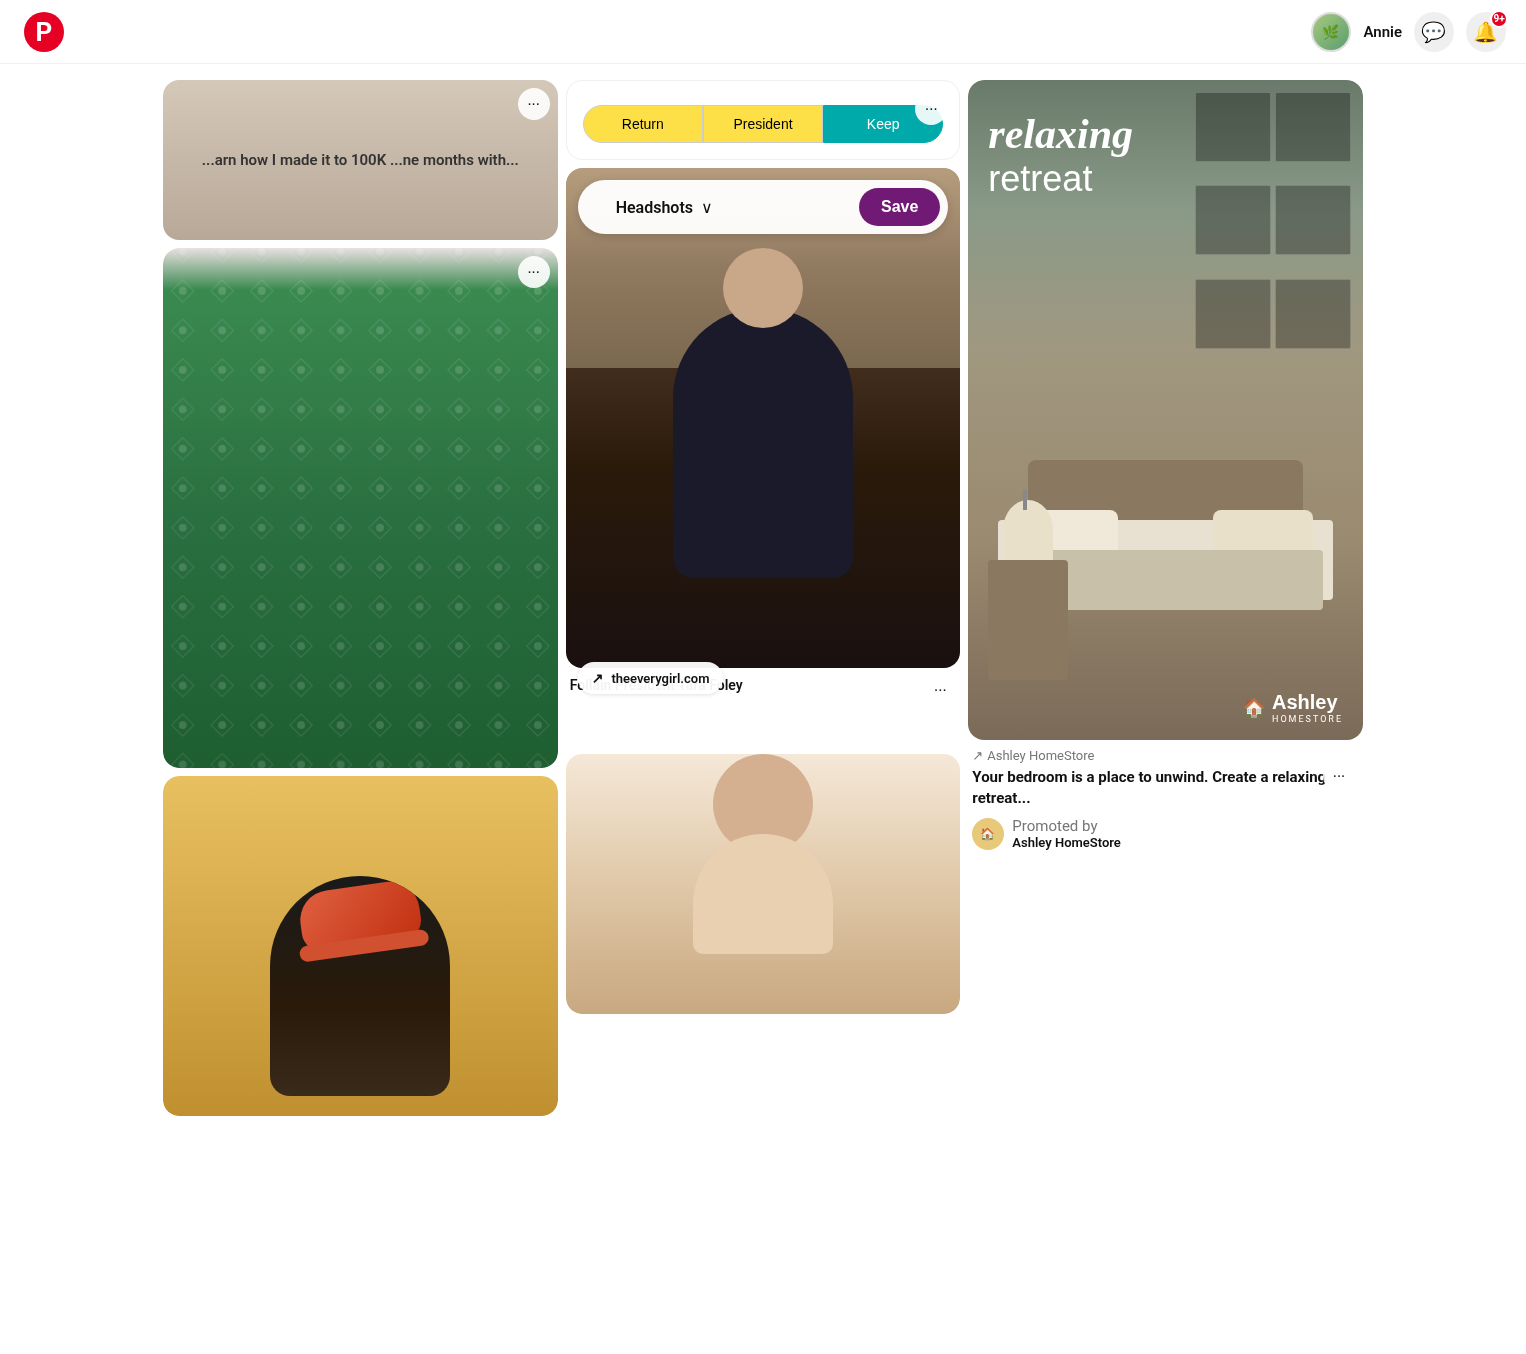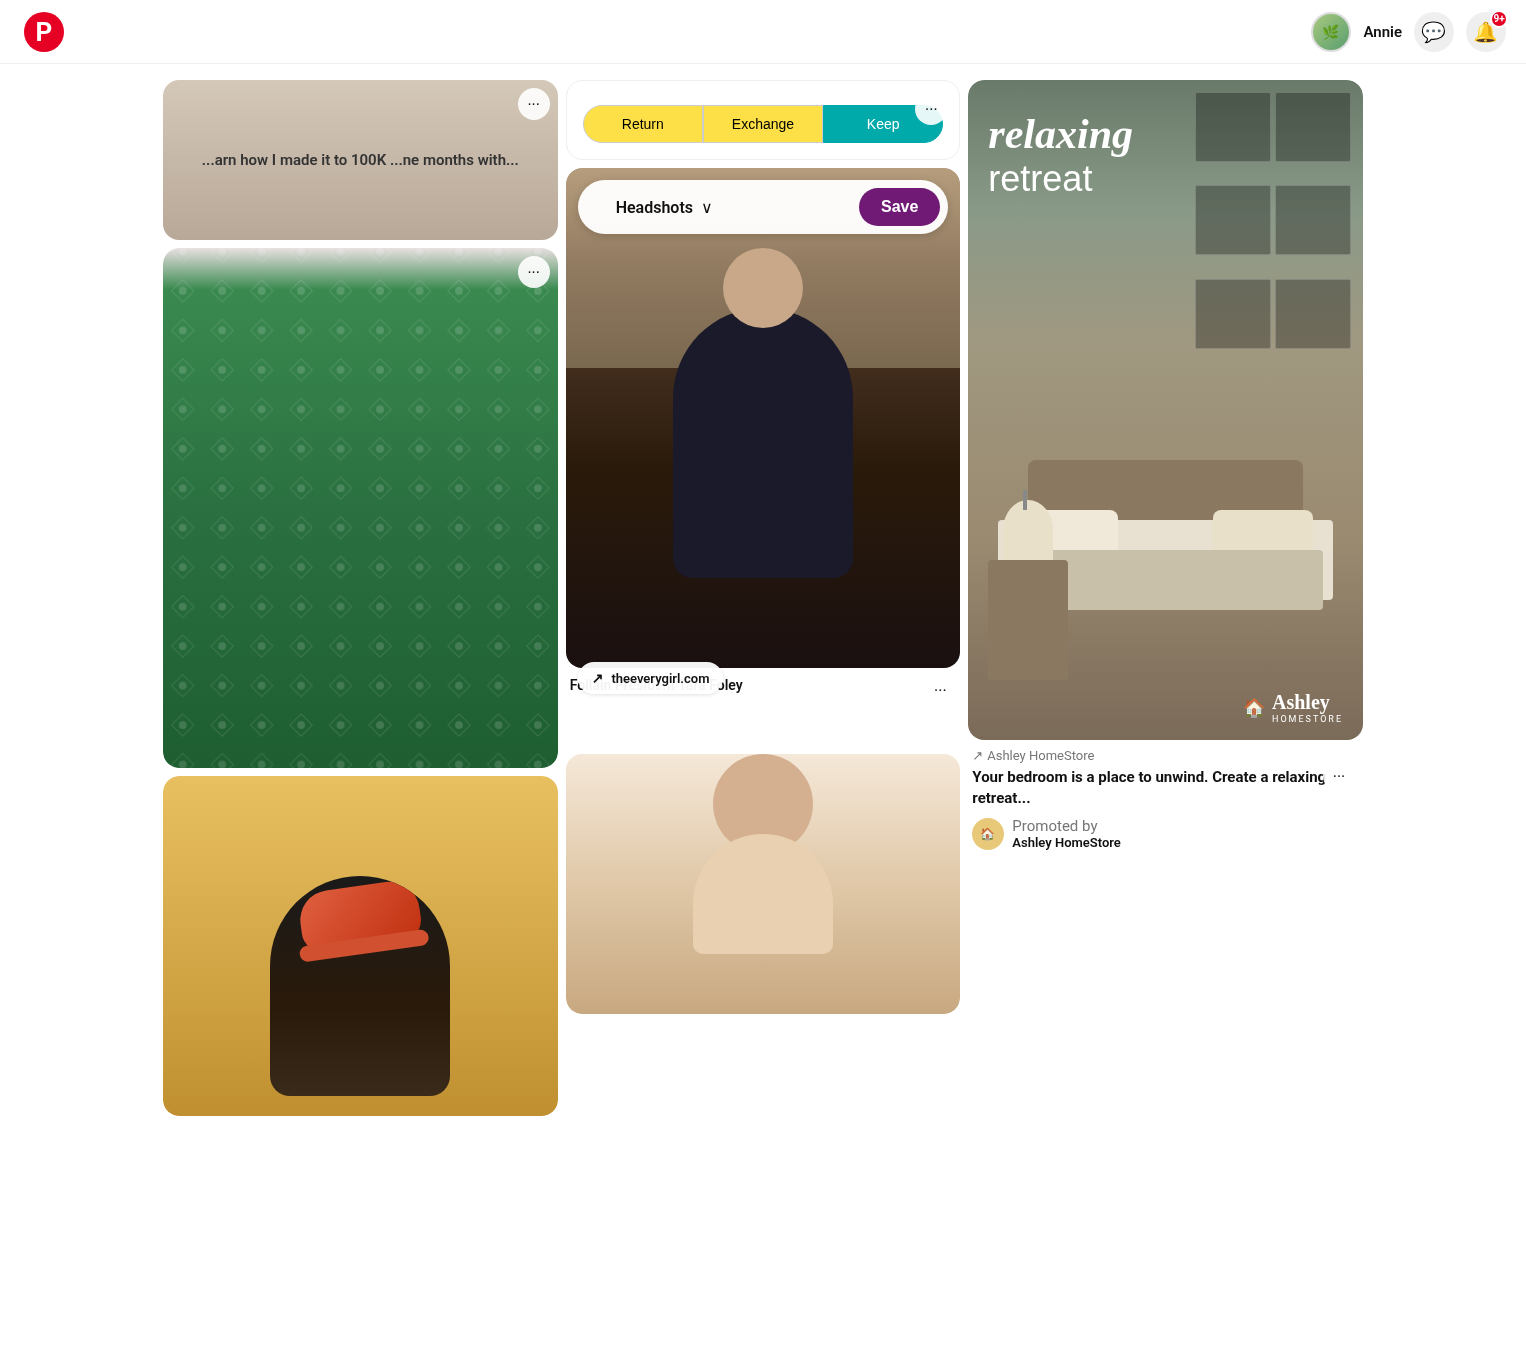--- a/index.html
+++ b/index.html
@@ -166,21 +166,21 @@
     }
     .bedroom-overlay .retreat {
       font-size: 36px; font-weight: 400;
       font-family: Liberation Sans, sans-serif;
     }
     .ashley-brand {
       position: absolute; bottom: 16px; right: 20px;
       color: #fff; display: flex; align-items: center; gap: 6px;
     }
     .ashley-icon { font-size: 18px; }
-    .ashley-text { font-size: 20px; font-weight: 700; font-family: Liberation Serif, serif; }
+    .ashley-text { font-size: 20px; font-weight: 700; font-family: Liberation Sans, sans-serif; }
     .ashley-sub { font-size: 9px; letter-spacing: 2px; }
 
     .article-text {
       background: linear-gradient(180deg, #d4c8b8 0%, #b8a898 100%);
       height: 160px;
       display: flex; align-items: center; justify-content: center;
       padding: 16px; text-align: center;
     }
     .article-text-content {
       font-size: 15px; font-weight: 600; color: #333; line-height: 1.4;
@@ -253,21 +253,21 @@
           </div>
         </div>
       </div>
     </div>
 
     <div class="col">
 
       <div class="pin-card" style="border: 1px solid #efefef; padding: 16px; border-radius: 16px;">
         <div class="price-buttons">
           <button class="price-btn">Return</button>
-          <button class="price-btn">Exchange</button>
+          <button class="price-btn">President</button>
           <button class="price-btn">Keep</button>
         </div>
         <div class="pin-more" style="top:12px; right:12px;">
           <span>···</span>
         </div>
       </div>
 
       <div class="pin-card" style="position:relative;">
 
         <div class="save-dropdown">

